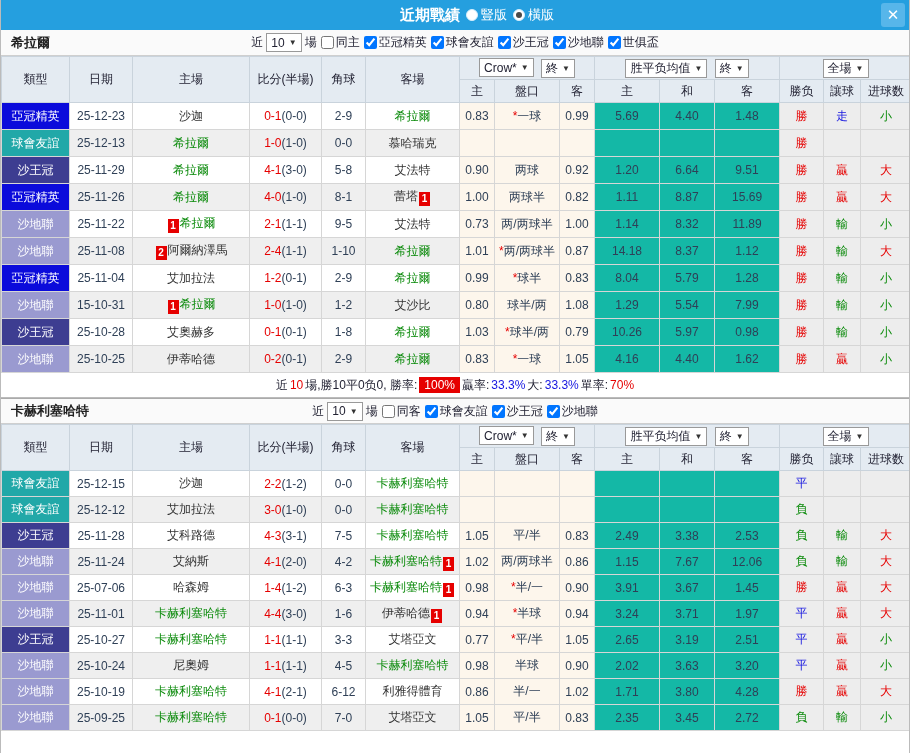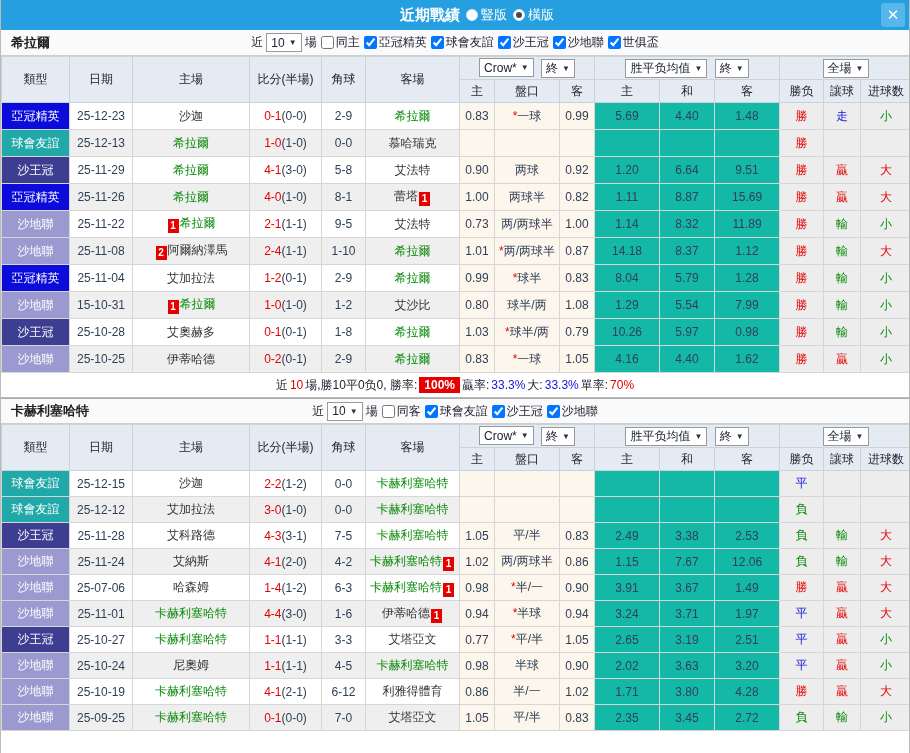--- a/index.html
+++ b/index.html
@@ -54,21 +54,21 @@
   .badge:empty { display:none; }
   .txt-red   { color:#e60000; }
   .txt-green { color:#0a8a0a; }
   .txt-blue  { color:#1616e0; }
 
   
   .summary { height:25px; display:flex; align-items:center; justify-content:center; gap:2px; background:#fff; border-bottom:1px solid #bbb; font-size:12px; }
   .s-dark { color:#223; }
   .s-red  { color:#e60000; }
   .s-blue { color:#1616e0; }
-  .s-badge{ background:#e60000; color:#fff; padding:1px 5px; font-weight:bold; }
+  .s-badge{ background:#e60000; color:#fff; padding:1px 5px; font-weight:normal; }
 </style>
 </head>
 <body>
 
 <div class="app">
 
   <div class="titlebar">
     <div class="tgroup">
       <span class="dlg-title">近期戰績</span>
       <span class="radio-opt">
@@ -540,21 +540,21 @@
           <td class="c-date">25-07-06</td>
           <td class="c-team"><span class="tname ">哈森姆</span></td>
           <td class="c-score"><span class="sc">1-4</span><span class="half">(1-2)</span></td>
           <td class="c-corner">6-3</td>
           <td class="c-team"><span class="tname green">卡赫利塞哈特</span><span class="badge">1</span></td>
           <td class="c-odds">0.98</td>
           <td class="c-odds"><span class="star">*</span><span>半/一</span></td>
           <td class="c-odds">0.90</td>
           <td class="c-avg">3.91</td>
           <td class="c-avg">3.67</td>
-          <td class="c-avg">1.49</td>
+          <td class="c-avg">1.45</td>
           <td class="c-res txt-red">勝</td>
           <td class="c-res txt-red">贏</td>
           <td class="c-res txt-red">大</td>
         </tr>
         <tr class="even">
           <td class="c-type type-league">沙地聯</td>
           <td class="c-date">25-11-01</td>
           <td class="c-team"><span class="tname green">卡赫利塞哈特</span></td>
           <td class="c-score"><span class="sc">4-4</span><span class="half">(3-0)</span></td>
           <td class="c-corner">1-6</td>

